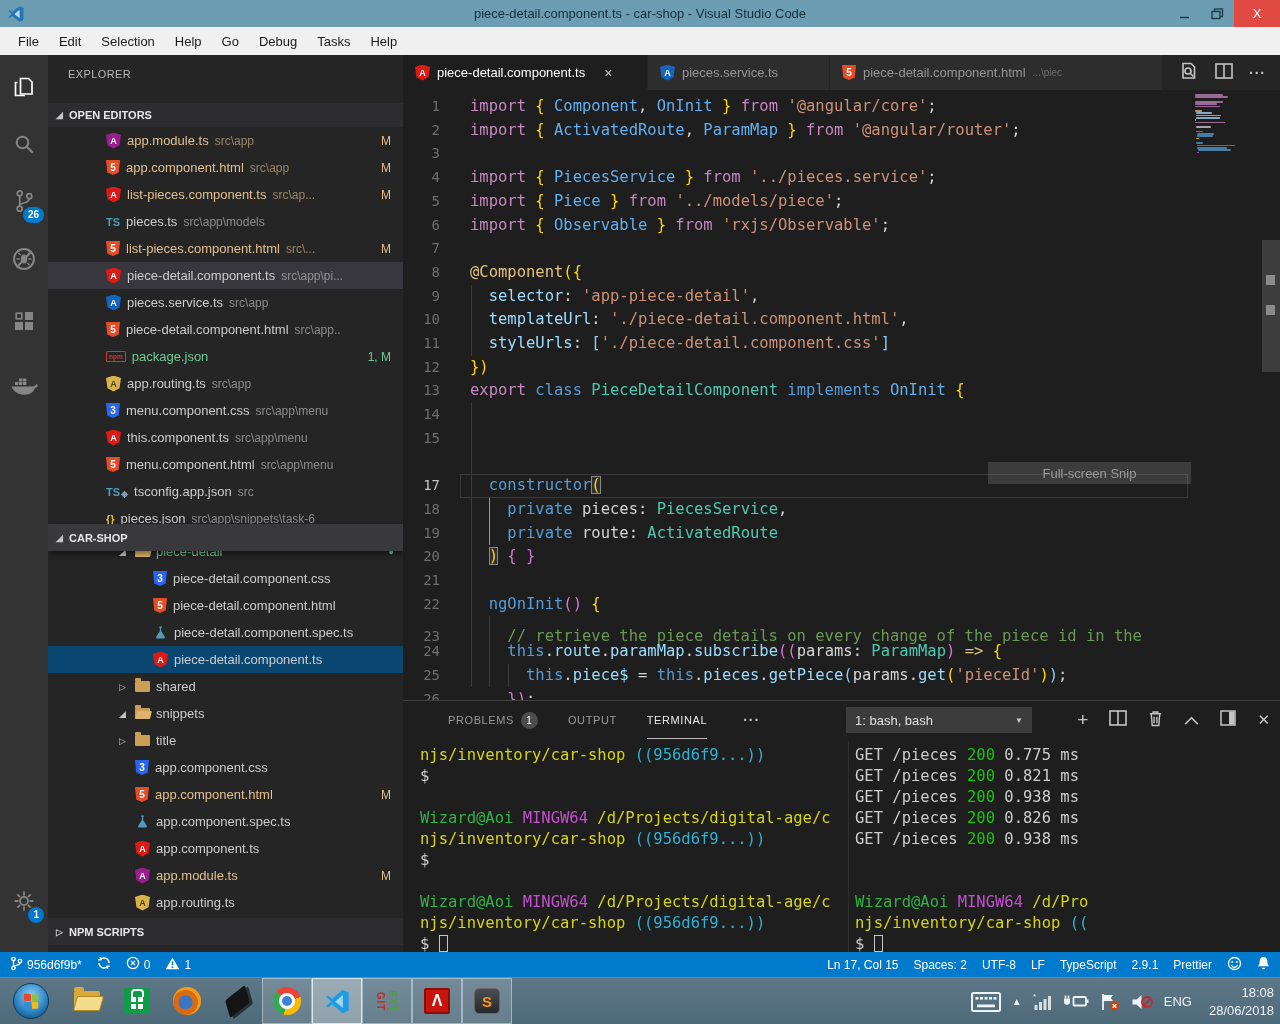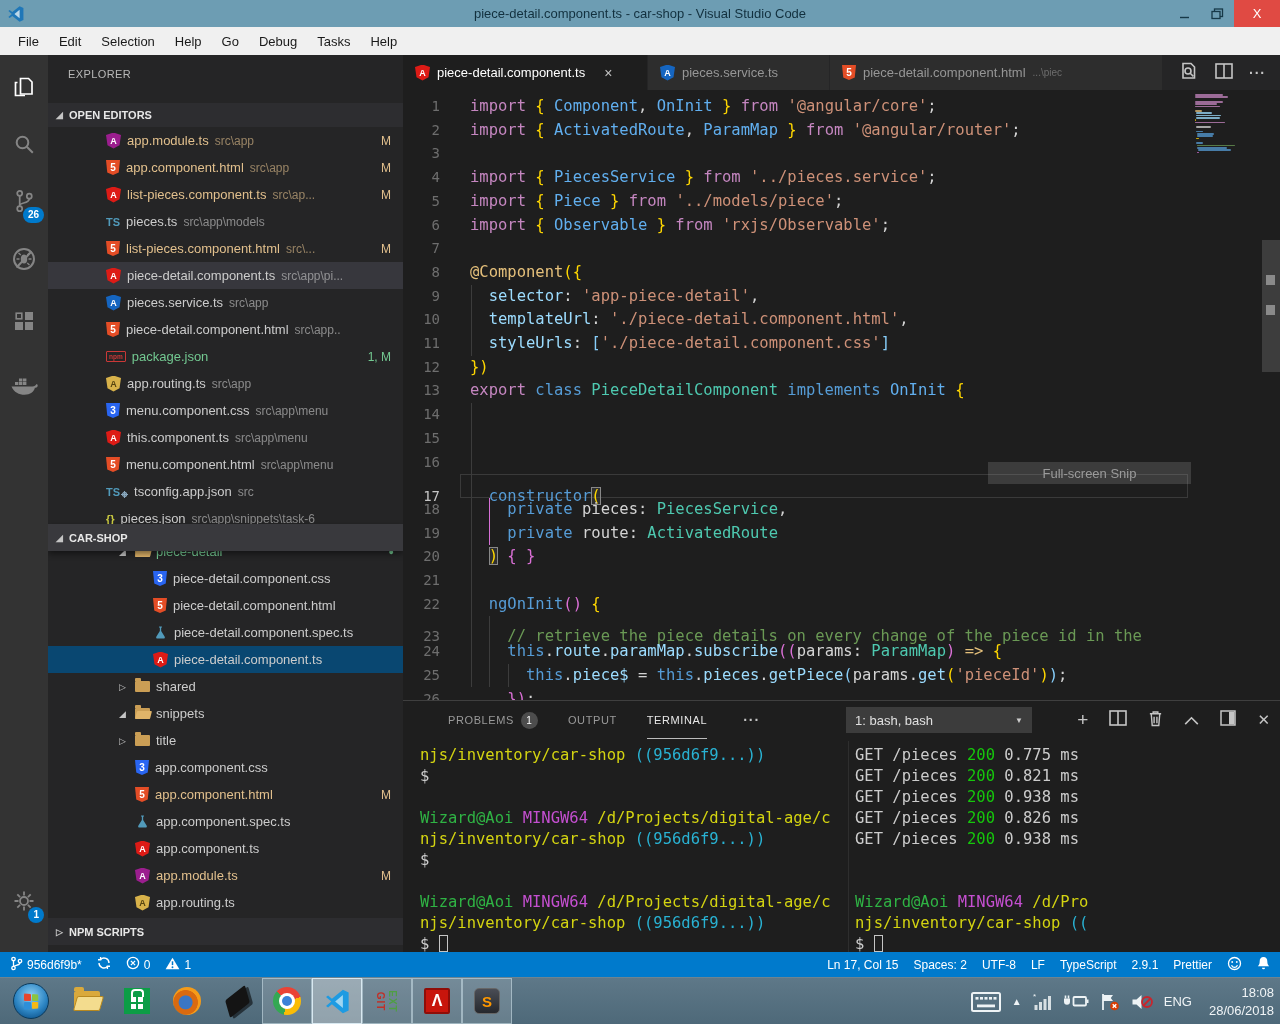--- a/index.html
+++ b/index.html
@@ -456,22 +456,21 @@
       <div class="cl" style="top: 123.5px;"><span class="num">6</span><span class="ct"><span class="tk-kw">import </span><span class="tk-b1">{</span><span class="tk-df"> </span><span class="tk-ty">Observable</span><span class="tk-df"> </span><span class="tk-b1">}</span><span class="tk-kw"> from </span><span class="tk-st">'rxjs/Observable'</span><span class="tk-df">;</span></span></div>
       <div class="cl" style="top: 147.2px;"><span class="num">7</span><span class="ct"></span></div>
       <div class="cl" style="top: 170.9px;"><span class="num">8</span><span class="ct"><span class="tk-dc">@Component</span><span class="tk-b1">({</span></span></div>
       <div class="cl" style="top: 194.6px;"><span class="num">9</span><span class="ct"><span class="tk-df">  </span><span class="tk-pr">selector</span><span class="tk-df">: </span><span class="tk-st">'app-piece-detail'</span><span class="tk-df">,</span></span></div>
       <div class="cl" style="top: 218.3px;"><span class="num">10</span><span class="ct"><span class="tk-df">  </span><span class="tk-pr">templateUrl</span><span class="tk-df">: </span><span class="tk-st">'./piece-detail.component.html'</span><span class="tk-df">,</span></span></div>
       <div class="cl" style="top: 242px;"><span class="num">11</span><span class="ct"><span class="tk-df">  </span><span class="tk-pr">styleUrls</span><span class="tk-df">: </span><span class="tk-b3">[</span><span class="tk-st">'./piece-detail.component.css'</span><span class="tk-b3">]</span></span></div>
       <div class="cl" style="top: 265.7px;"><span class="num">12</span><span class="ct"><span class="tk-b1">})</span></span></div>
       <div class="cl" style="top: 289.4px;"><span class="num">13</span><span class="ct"><span class="tk-kw">export </span><span class="tk-k2">class </span><span class="tk-cl">PieceDetailComponent </span><span class="tk-k2">implements </span><span class="tk-ty">OnInit </span><span class="tk-b1">{</span></span></div>
       <div class="cl" style="top: 313.1px;"><span class="num">14</span><span class="ct"></span></div>
       <div class="cl" style="top: 336.8px;"><span class="num">15</span></div>
-      <div class="cl" style="top: 360.5px;"><span class="num">16</span><span class="ct"></span></div>
-      <div class="cl cur" style="top: 384.2px; margin-top: 11px;"><span class="num">17</span><span class="ct"><span class="tk-df">  </span><span class="tk-k2">constructor</span><span class="tk-b1 bm">(</span></span></div>
+      <div class="cl cur" style="top: 384.2px;"><span class="num">17</span><span class="ct"><span class="tk-df">  </span><span class="tk-k2">constructor</span><span class="tk-b1 bm">(</span></span></div>
       <div class="cl" style="top: 407.9px;"><span class="num">18</span><span class="ct"><span class="tk-df">    </span><span class="tk-k2">private </span><span class="tk-df">pieces</span><span class="tk-df">: </span><span class="tk-cl">PiecesService</span><span class="tk-df">,</span></span></div>
       <div class="cl" style="top: 431.6px;"><span class="num">19</span><span class="ct"><span class="tk-df">    </span><span class="tk-k2">private </span><span class="tk-df">route</span><span class="tk-df">: </span><span class="tk-cl">ActivatedRoute</span></span></div>
       <div class="cl" style="top: 455.3px;"><span class="num">20</span><span class="ct"><span class="tk-df">  </span><span class="tk-b1 bm">)</span><span class="tk-df"> </span><span class="tk-b2">{ }</span></span></div>
       <div class="cl" style="top: 479px;"><span class="num">21</span><span class="ct"></span></div>
       <div class="cl" style="top: 502.7px;"><span class="num">22</span><span class="ct"><span class="tk-df">  </span><span class="tk-k2">ngOnInit</span><span class="tk-b2">()</span><span class="tk-df"> </span><span class="tk-b1">{</span></span></div>
       <div class="cl" style="top: 535px;"><span class="num">23</span><span class="ct"><span class="tk-cm">    // retrieve the piece details on every change of the piece id in the</span></span></div>
       <div class="cl" style="top: 550.1px;"><span class="num">24</span><span class="ct"><span class="tk-df">    </span><span class="tk-k2">this</span><span class="tk-df">.</span><span class="tk-pr">route</span><span class="tk-df">.</span><span class="tk-pr">paramMap</span><span class="tk-df">.</span><span class="tk-pr">subscribe</span><span class="tk-b2">((</span><span class="tk-df">params</span><span class="tk-df">: </span><span class="tk-cl">ParamMap</span><span class="tk-b2">)</span><span class="tk-df"> </span><span class="tk-dc">=&gt;</span><span class="tk-df"> </span><span class="tk-b1">{</span></span></div>
       <div class="cl" style="top: 573.8px;"><span class="num">25</span><span class="ct"><span class="tk-df">      </span><span class="tk-k2">this</span><span class="tk-df">.</span><span class="tk-pr">piece$</span><span class="tk-df"> = </span><span class="tk-k2">this</span><span class="tk-df">.</span><span class="tk-pr">pieces</span><span class="tk-df">.</span><span class="tk-pr">getPiece</span><span class="tk-b3">(</span><span class="tk-df">params</span><span class="tk-df">.</span><span class="tk-pr">get</span><span class="tk-b1">(</span><span class="tk-st">'pieceId'</span><span class="tk-b1">)</span><span class="tk-b3">)</span><span class="tk-df">;</span></span></div>
       <div class="cl" style="top: 597.5px;"><span class="num">26</span><span class="ct"><span class="tk-df">    </span><span class="tk-b2">})</span><span class="tk-df">;</span></span></div>
       <div class="guide" style="left: 67.5px; top: 194.6px; height: 71.1px;"></div>

